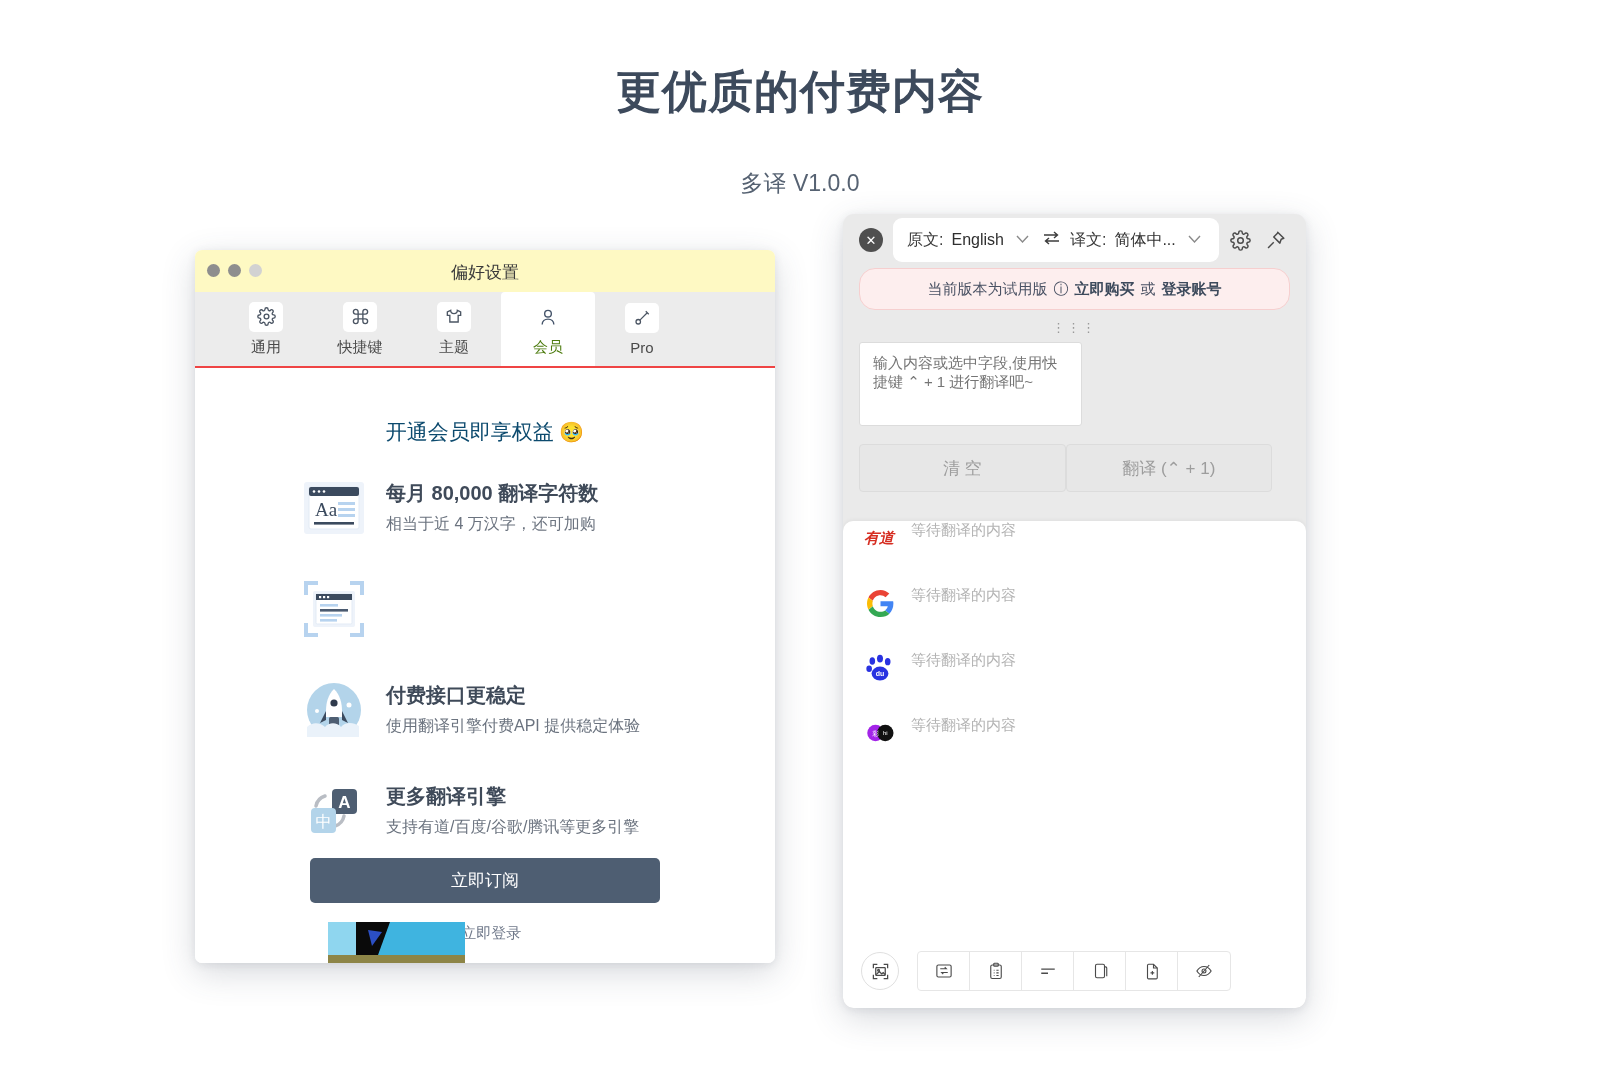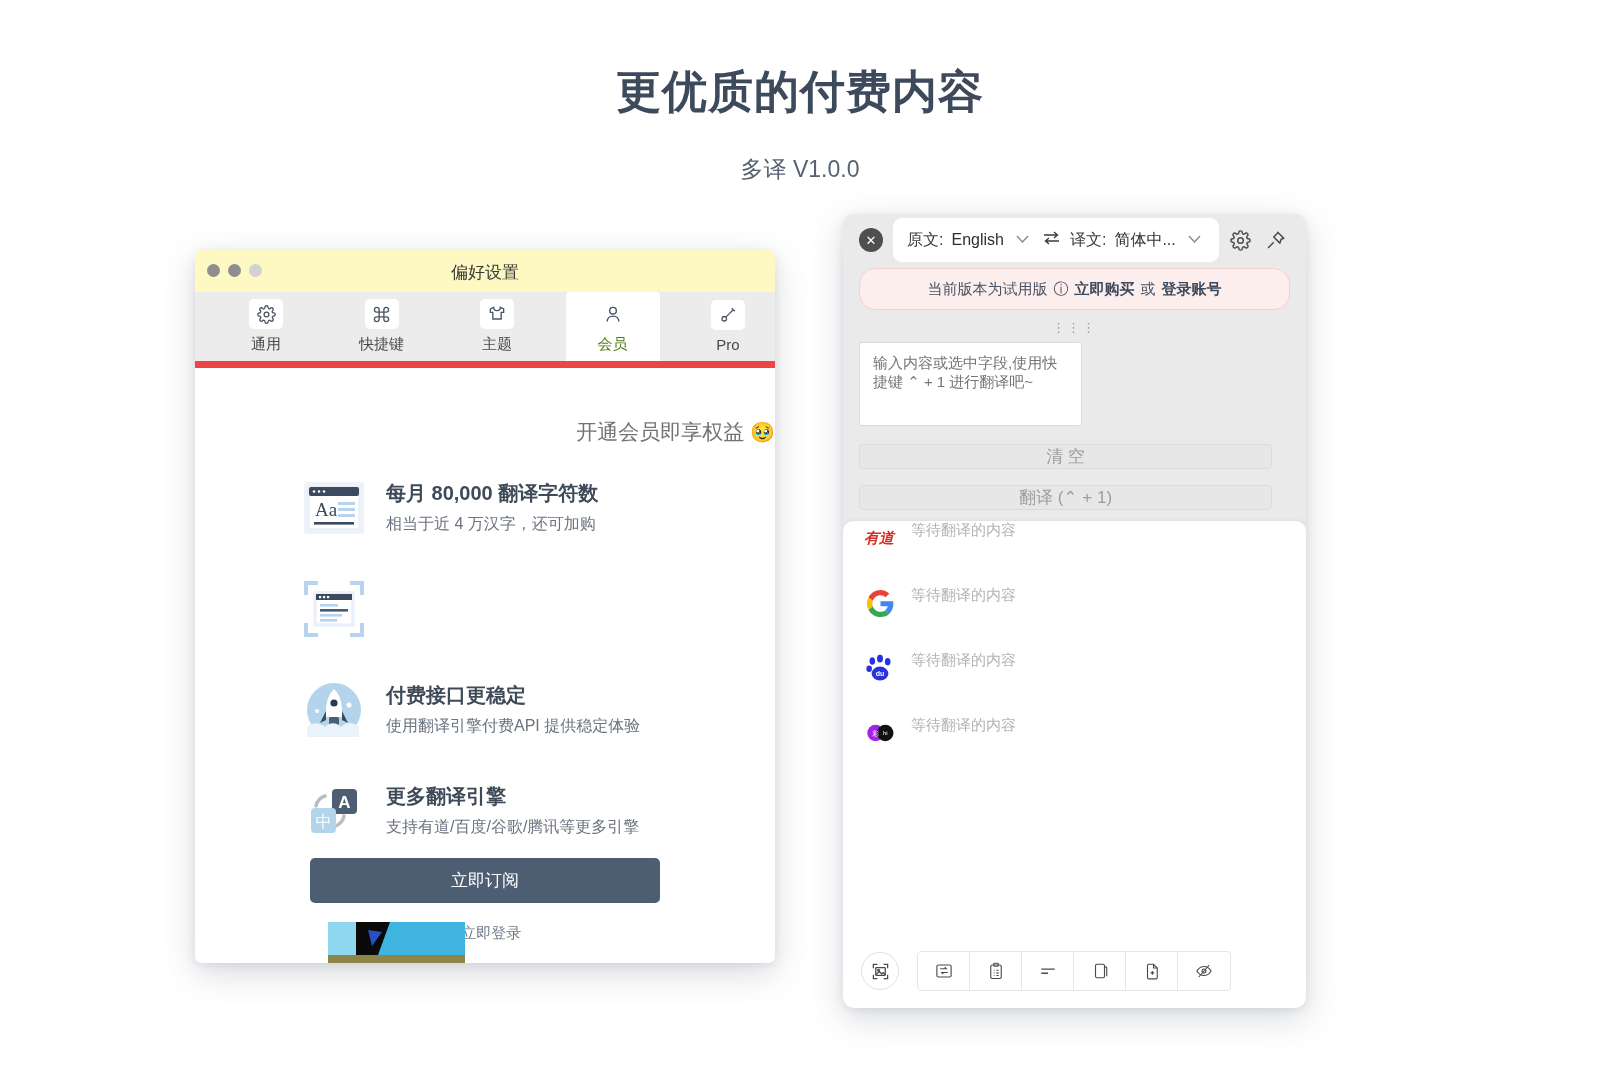--- a/index.html
+++ b/index.html
@@ -12,21 +12,21 @@
   .page { position: relative; width: 1600px; height: 781px; }
 
   
   .page-title {
     position: absolute; top: 62px; left: 0; width: 1600px;
     text-align: center;
     font-size: 45px; font-weight: 700; letter-spacing: 1px;
     color: #3d4a5c;
   }
   .page-subtitle {
-    position: absolute; top: 154px; left: 0; width: 1600px;
+    position: absolute; top: 168px; left: 0; width: 1600px;
     text-align: center;
     font-size: 23px; font-weight: 400; color: #566272;
   }
 
   
   .prefs-window {
     position: absolute; left: 195px; top: 250px;
     width: 580px; height: 713px;
     background: #ffffff;
     border-radius: 7px;
@@ -42,41 +42,40 @@
   .dot.red { background: #8e8e8e; }
   .dot.yellow { background: #8e8e8e; }
   .dot.green { background: #d2d2d2; }
   .prefs-title {
     position: absolute; left: 0; top: 11px; width: 100%;
     text-align: center; font-size: 17px; color: #3a3a3a;
   }
   .tabbar {
     height: 76px; background: #ececec;
     display: flex; align-items: stretch; padding-left: 24px;
-    border-bottom: 7px solid #ef4444;
-    justify-content: space-between;
+    border-bottom: 2px solid #ef4444;
   }
   .tab {
     width: 94px; display: flex; flex-direction: column;
     align-items: center; justify-content: center; gap: 6px;
     border-radius: 4px 4px 0 0;
   }
   .tab.active { background: #ffffff; }
   .tab .tab-icon-box {
     width: 34px; height: 30px; background: #ffffff; border-radius: 5px;
     display: flex; align-items: center; justify-content: center;
     color: #4b5563;
   }
   .tab.active .tab-icon-box { background: transparent; color: #46556b; }
   .tab .tab-label { font-size: 15px; color: #4a4a4a; }
   .tab.active .tab-label { color: #4d7c0f; }
 
   .prefs-body { padding: 30px 0 0 0; position: relative; height: 595px; background:#fff; }
   .benefit-head {
-    text-align: right; font-size: 21px; color: #737373; margin-top: 20px;
+    text-align: center; font-size: 21px; color: #0c4a6e; margin-top: 20px;
   }
   .benefit-head .emoji { font-size: 20px; }
 
   .features { margin: 28px 0 0 105px; }
   .feature { display: flex; align-items: flex-start; margin-bottom: 27px; height: 74px; }
   .feature .ficon {
     width: 68px; height: 68px; flex: 0 0 68px;
     display: flex; align-items: center; justify-content: center;
     margin-right: 18px;
   }
@@ -142,21 +141,21 @@
 
   .grip { text-align: center; color: #9a9a9a; font-size: 13px; letter-spacing: 2px;
           margin-top: 10px; height: 16px; cursor: grab; }
 
   .input-area {
     margin: 6px 16px 0 16px; height: 84px; background: #ffffff;
     border: 1px solid #dcdcdc; border-radius: 3px; padding: 11px 13px;
     font-size: 15px; color: #9a9a9a; resize: none; outline: none;
     font-family: inherit; position: relative;
   }
-  .btn-row { display: flex; gap: 16px; margin: 14px 34px 0 16px; flex-direction: column; }
+  .btn-row { display: flex; gap: 0; margin: 14px 34px 0 16px; }
   .flat-btn {
     flex: 1; height: 48px; background: #e7e7e7; border: 1px solid #dcdcdc;
     border-radius: 4px; color: #9d9d9d; font-size: 17px; cursor: pointer;
     font-family: inherit;
   }
 
   .results {
     position: absolute; left: 0; right: 0; top: 307px; bottom: 0;
     background: #ffffff; border-radius: 10px;
     box-shadow: 0 -1px 4px rgba(0,0,0,.05);

